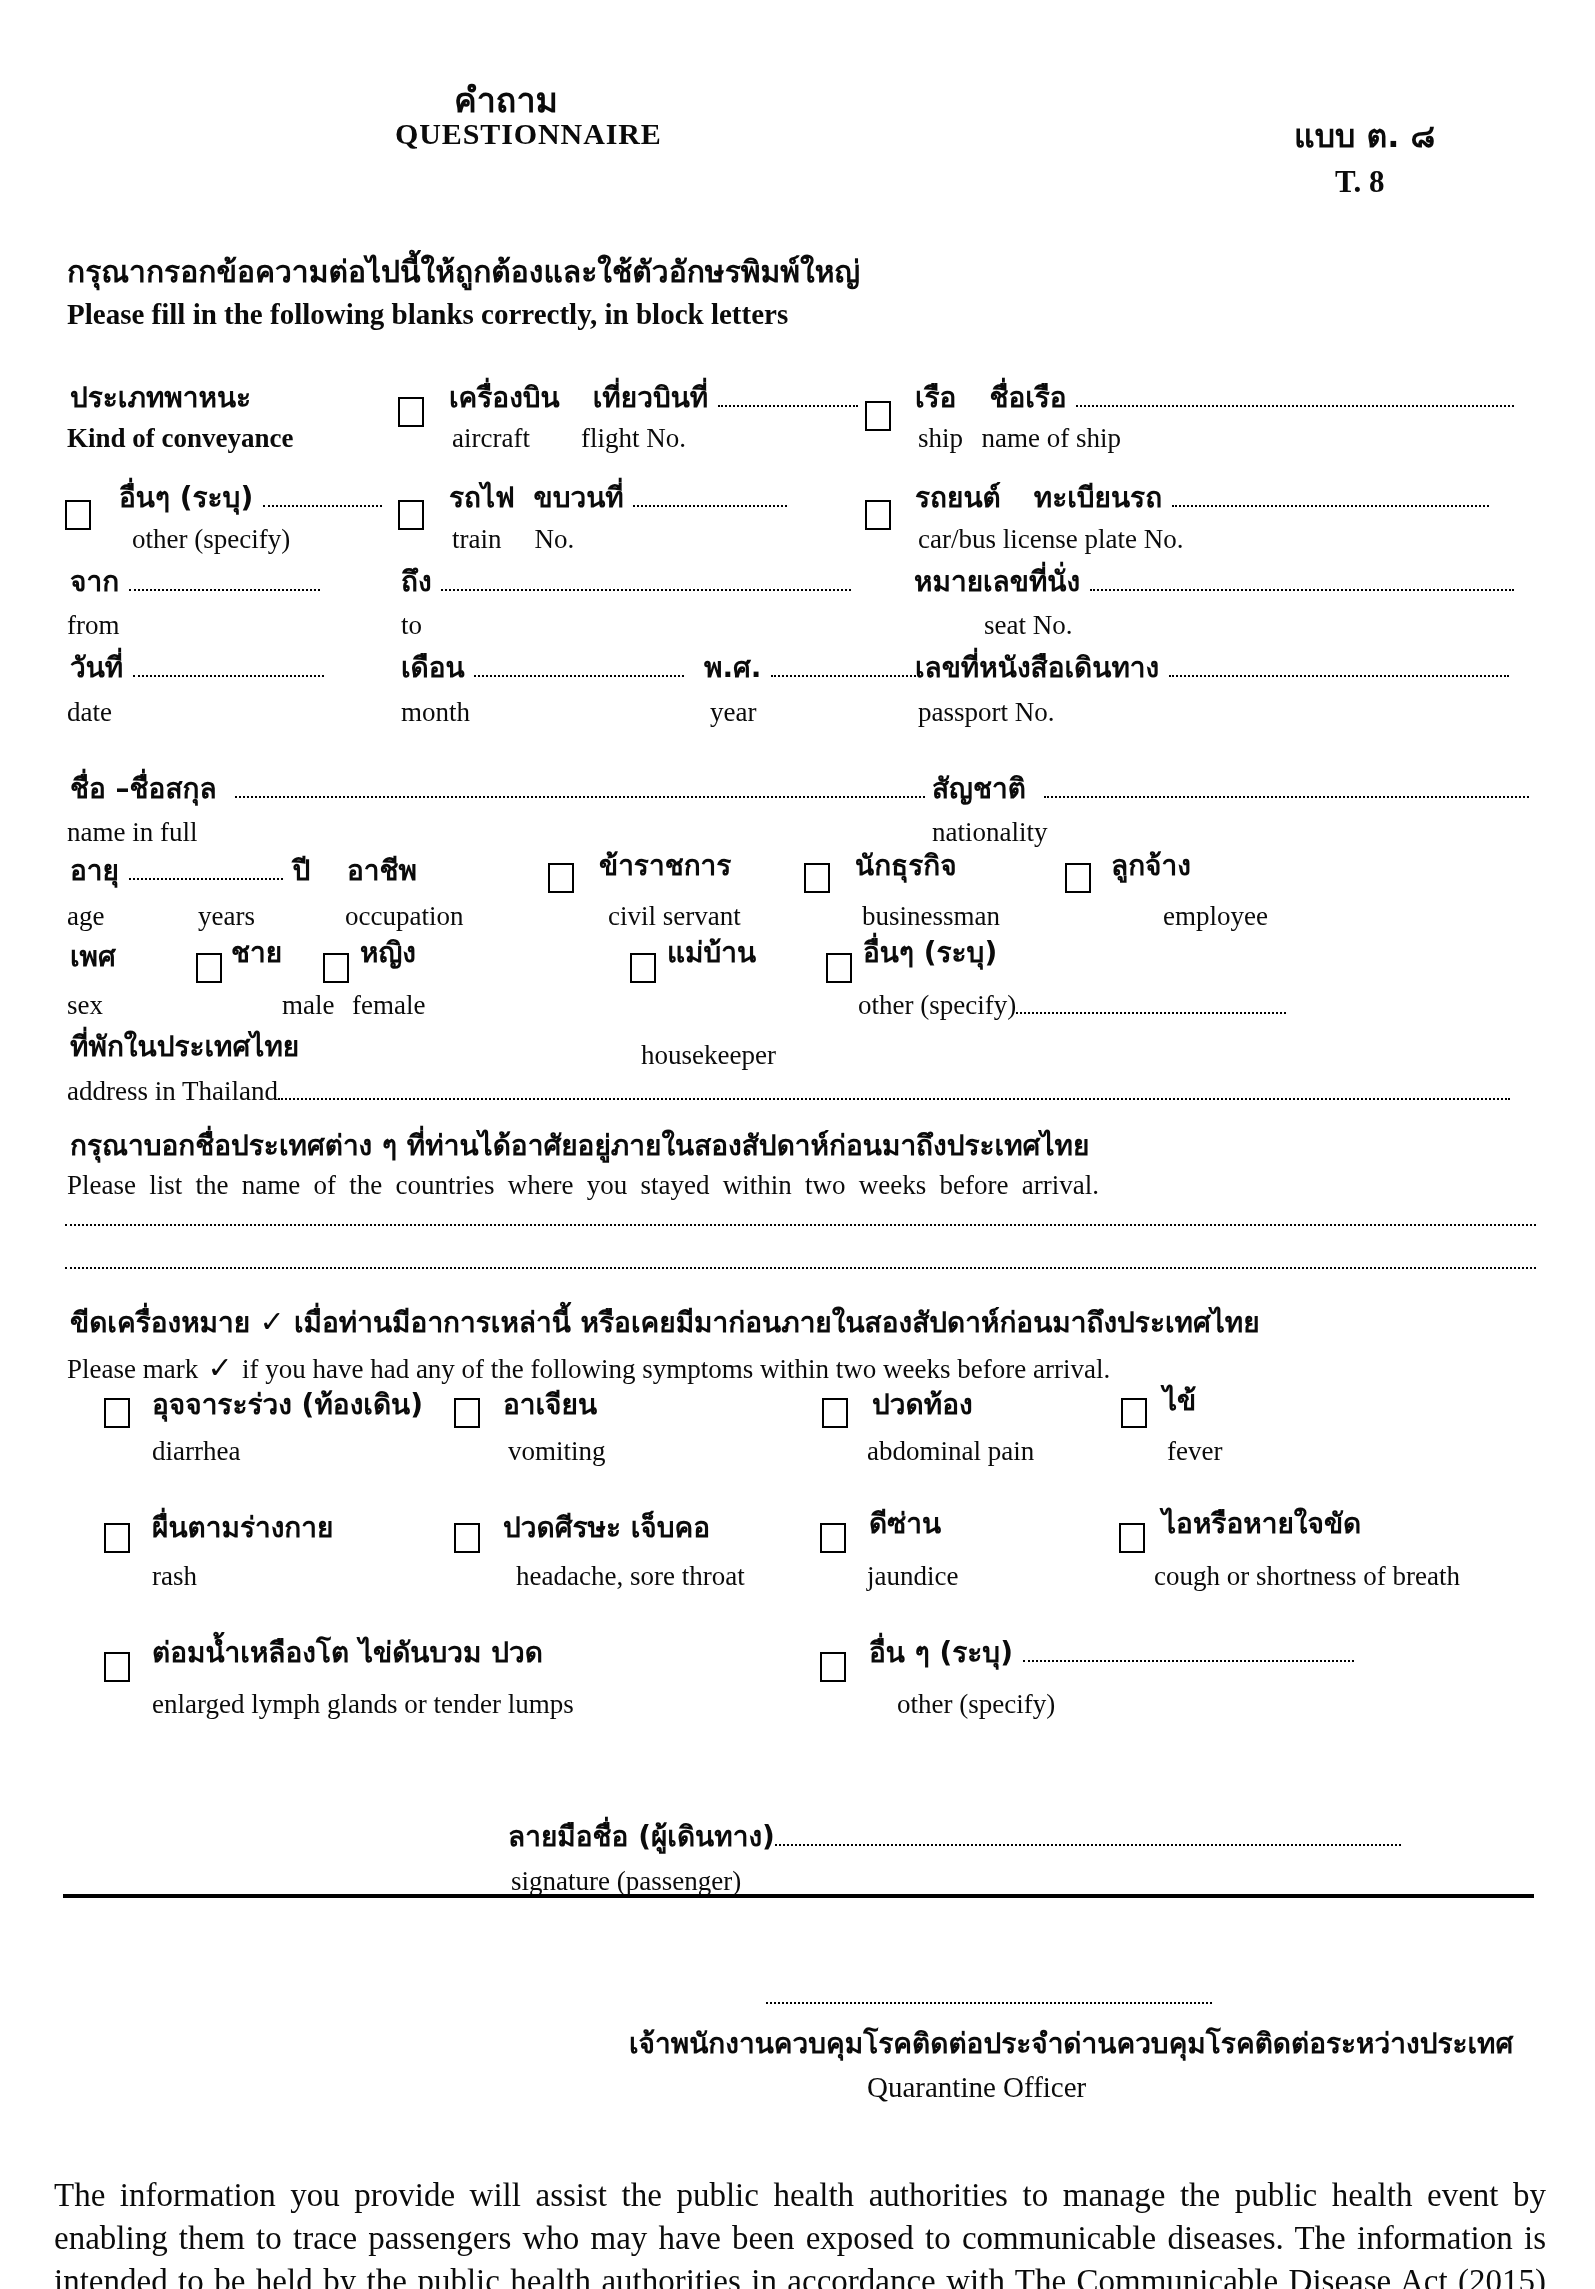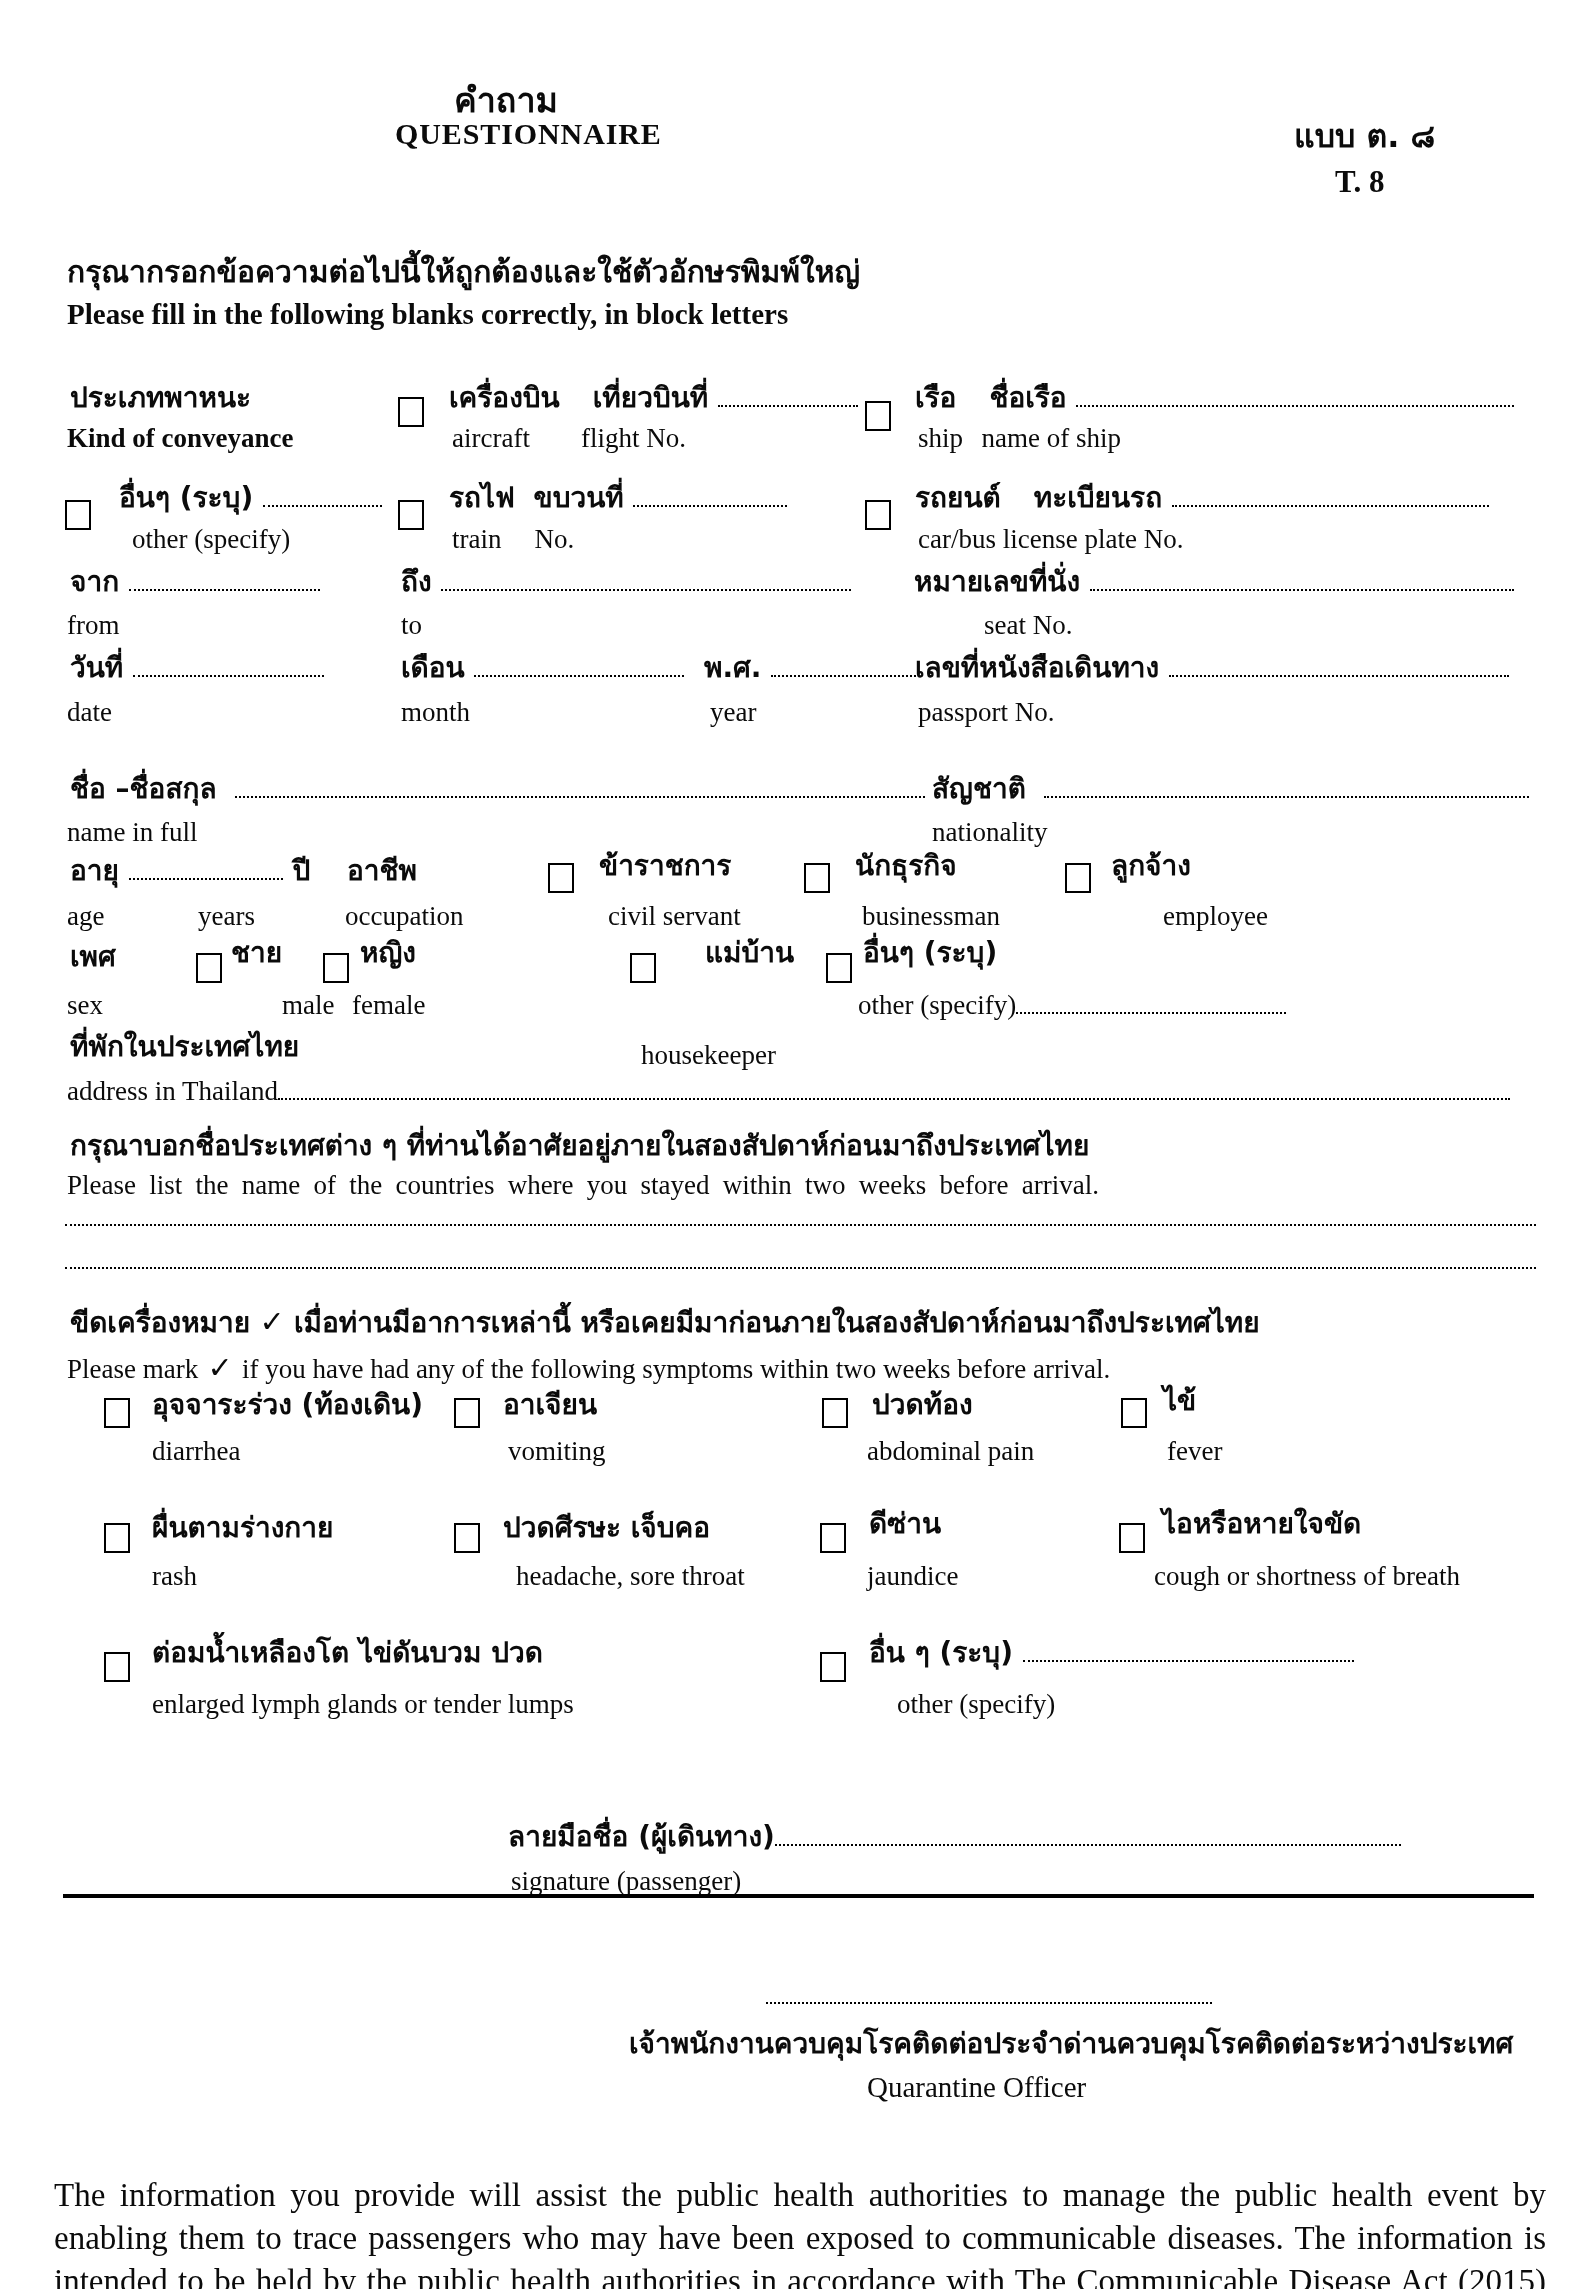--- a/index.html
+++ b/index.html
@@ -116,21 +116,21 @@
 
   <span class="abs cb" style="left:196px; top:953px;"></span>
   <div class="abs th" style="left:231px; top:930px;">ชาย</div>
   <div class="abs en" style="left:282px; top:990px;">male</div>
 
   <span class="abs cb" style="left:323px; top:953px;"></span>
   <div class="abs th" style="left:360px; top:930px;">หญิง</div>
   <div class="abs en" style="left:352px; top:990px;">female</div>
 
   <span class="abs cb" style="left:630px; top:953px;"></span>
-  <div class="abs th" style="left:667px; top:930px;margin-left:38px;">แม่บ้าน</div>
+  <div class="abs th" style="left:667px; top:930px;">แม่บ้าน</div>
   <div class="abs en" style="left:608px; top:1040px;margin-left:33px;">housekeeper</div>
 
   <span class="abs cb" style="left:826px; top:953px;"></span>
   <div class="abs th" style="left:863px; top:930px;">อื่นๆ (ระบุ)</div>
   <div class="abs en" style="left:858px; top:990px;"><span>other (specify)</span><span class="dots" style="width:270px;"></span></div>
 
   <div class="abs th" style="left:70px; top:1024px;">ที่พักในประเทศไทย</div>
   <div class="abs en" style="left:67px; top:1076px;"><span>address in Thailand</span><span class="dots" style="width:1232px;"></span></div>
 
   <div class="abs th" style="left:70px; top:1123px;">กรุณาบอกชื่อประเทศต่าง ๆ ที่ท่านได้อาศัยอยู่ภายในสองสัปดาห์ก่อนมาถึงประเทศไทย</div>

